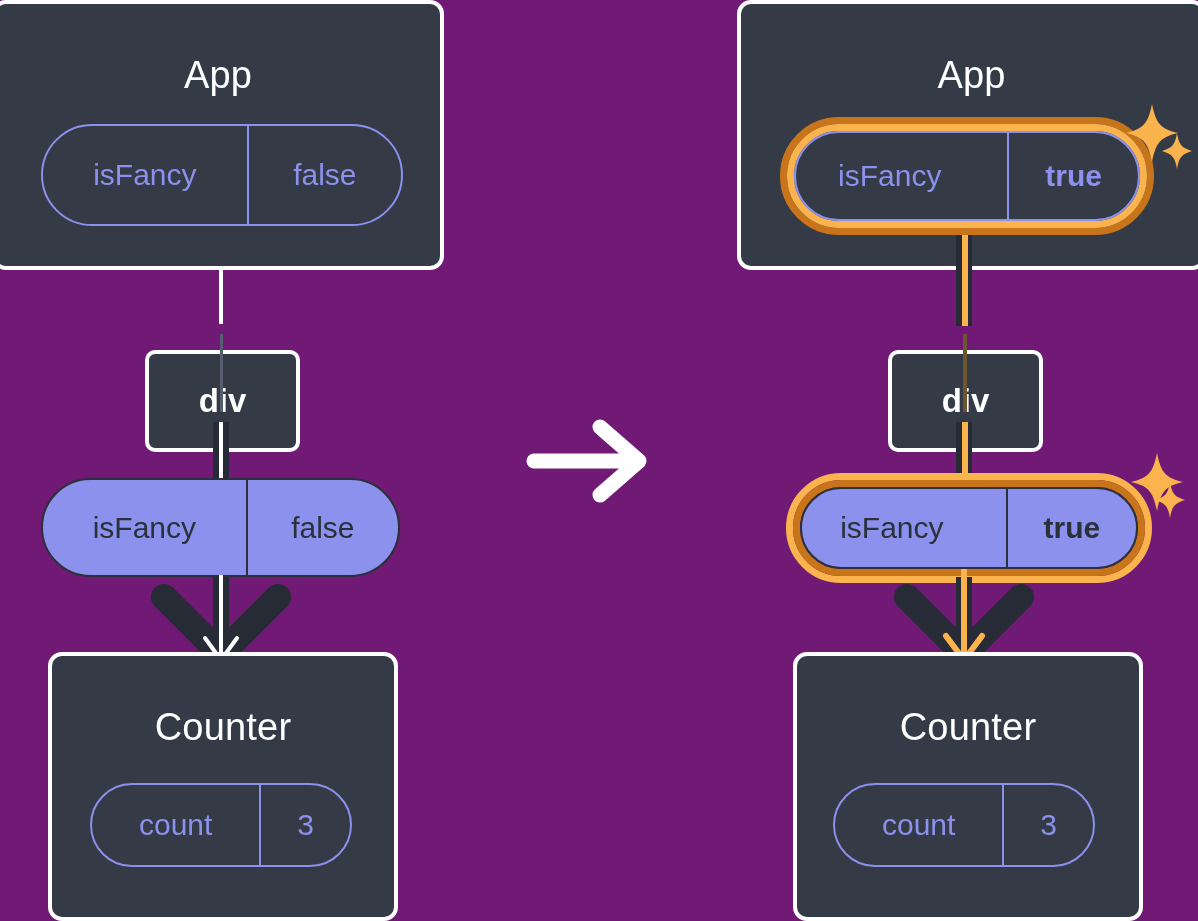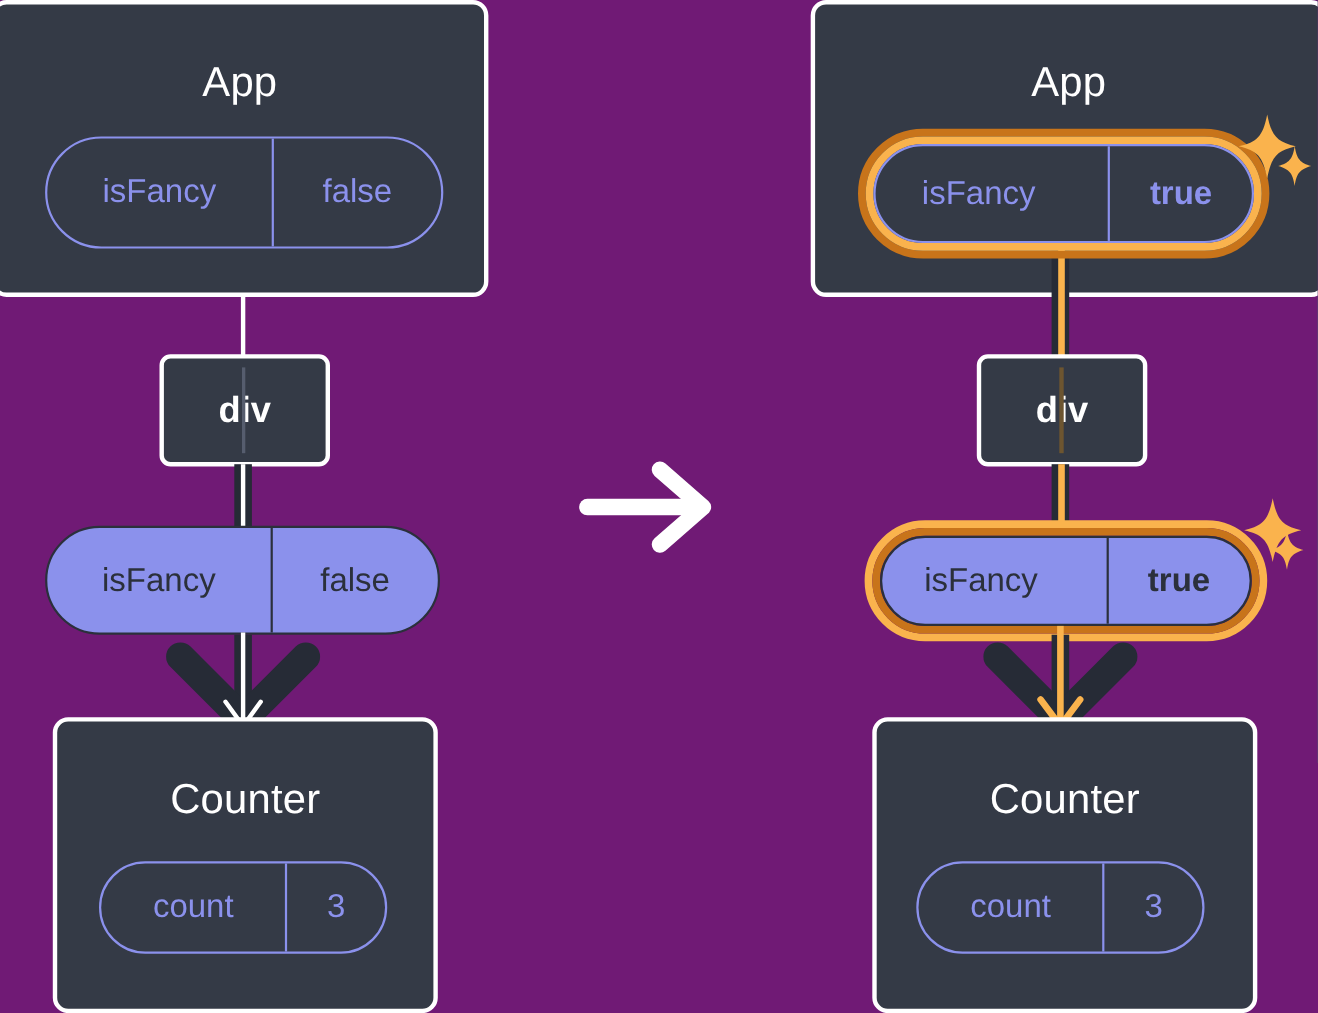--- a/index.html
+++ b/index.html
@@ -42,20 +42,21 @@
     background: #343a46;
     border: 4px solid #ffffff;
     border-radius: 10px;
     box-sizing: border-box;
     display: flex;
     align-items: center;
     justify-content: center;
     color: #ffffff;
     font-size: 33px;
     font-weight: bold;
+    margin-top: 28px;
   }
 
   
   .pill {
     position: absolute;
     box-sizing: border-box;
     display: flex;
     align-items: stretch;
     border-radius: 999px;
   }

